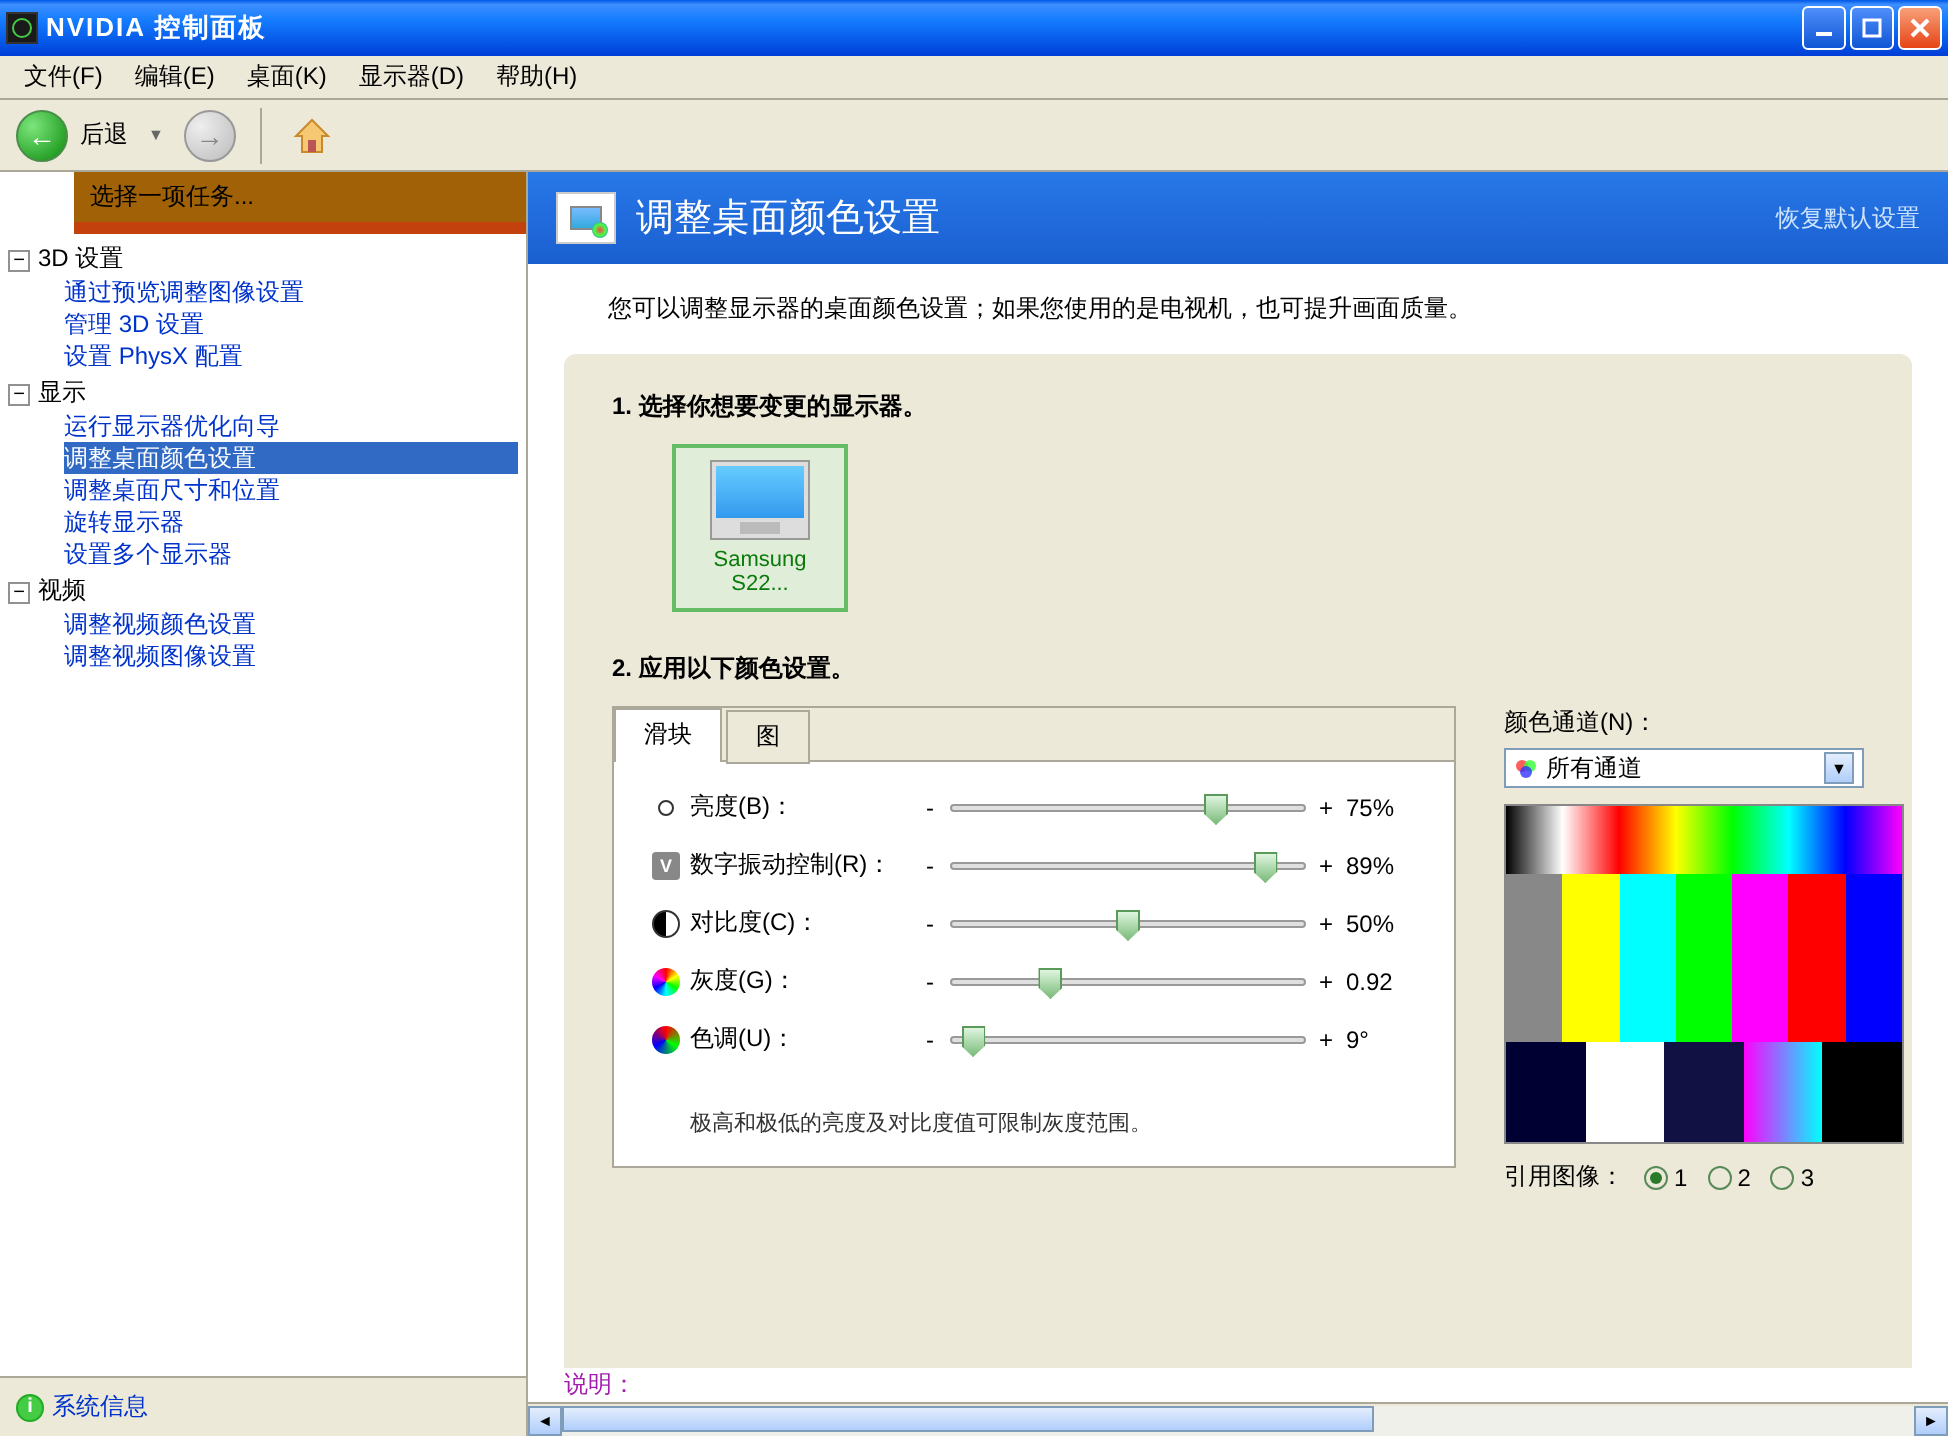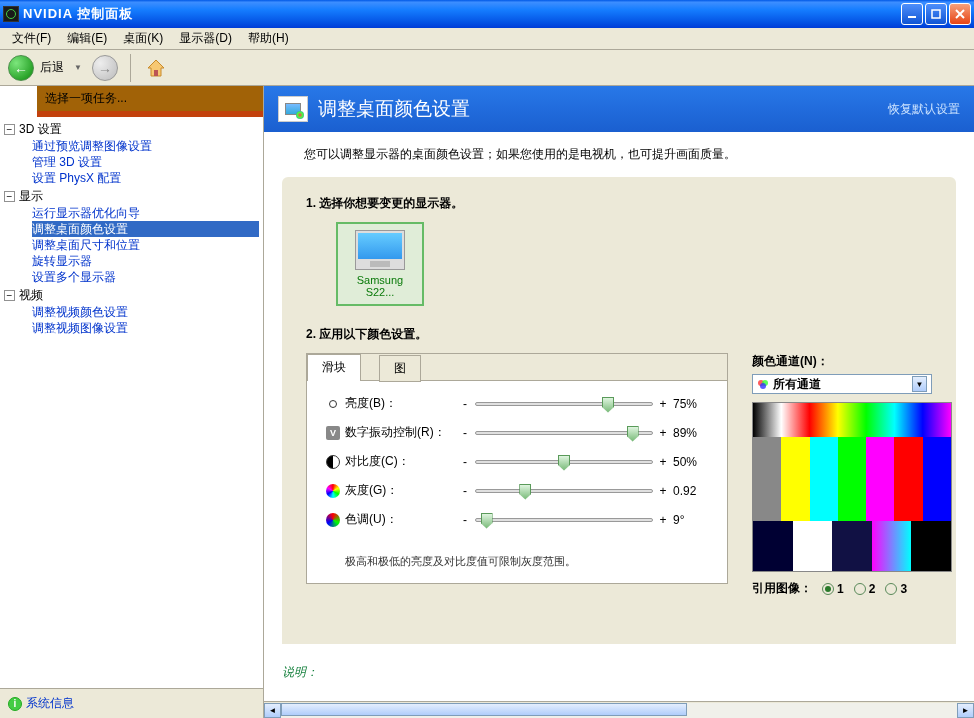--- a/index.html
+++ b/index.html
@@ -56,45 +56,45 @@
 .settings-body { flex:1; background:#ece9d8; margin: 0 18px 0 18px; border-radius: 6px 6px 0 0; padding: 18px 24px; overflow:hidden;}
 .section-title { font-weight: bold; margin-bottom: 10px; }
 .monitor-box { width: 88px; padding: 6px; border: 2px solid #6b6; background:#e0edd8; text-align:center; margin-left:30px; margin-bottom:20px;}
 .monitor-img { width: 50px; height: 40px; margin: 0 auto 4px; background: #ddd; border:1px solid #999; position:relative;}
 .monitor-img .screen { position:absolute; top:2px;left:2px;right:2px;bottom:10px; background:linear-gradient(to bottom,#6cf,#39e);}
 .monitor-img .stand { position:absolute; bottom:2px;left:50%;transform:translateX(-50%);width:20px;height:6px;background:#bbb;}
 .monitor-label { color: #0a7a0a; font-size:11px;}
 
 .color-row { display:flex; gap: 24px; align-items:flex-start; margin-top: 6px;}
 .slider-panel { flex: 1 1 auto; background:#fff; border:1px solid #aca899; padding: 0; min-width:420px;}
-.tab-strip { display:flex; background:#ece9d8; border-bottom:1px solid #aca899;gap:16px; }
+.tab-strip { display:flex; background:#ece9d8; border-bottom:1px solid #aca899; }
 .tab { padding: 4px 14px; background:#fff; border:1px solid #aca899; border-bottom:none; margin-bottom:-1px; margin-right:2px; position:relative; top:0; }
 .tab.inactive { background:#ece9d8; top:1px; border-bottom:1px solid #aca899;}
 .slider-list { padding: 14px 18px 14px 18px; }
 .srow { display:flex; align-items:center; gap:4px; margin-bottom:12px;}
 .srow .sicon { width:16px;height:16px; display:flex;align-items:center;justify-content:center;}
 .srow .slabel { width: 110px; }
 .srow .minus { width:12px; text-align:center;}
 .srow .plus { width:12px; text-align:center;}
 .srow .sval { width:36px; text-align:left;}
 .slider-track { flex: 1; height: 4px; background:#e0e0e0; border:1px solid #999; border-radius:2px; position:relative;}
 .slider-thumb { position:absolute; top:-6px; width:12px; height:16px; background:linear-gradient(to bottom,#dff5df,#7abb7a); border:1px solid #5a9a5a; clip-path: polygon(0 0,100% 0,100% 65%,50% 100%,0 65%); transform:translateX(-50%);}
 .slider-note { padding: 0 18px 14px 38px; color:#333; font-size:11px;}
 
-.channel-col { width: 180px; font-weight: bold; }
+.channel-col { width: 180px; }
 .channel-label { margin-bottom:4px;}
 .channel-select { width: 100%; height:20px; border:1px solid #7f9db9; background:#fff; display:flex; align-items:center; padding:0 4px; justify-content:space-between;}
 .channel-select .sel-icon{width:12px;height:12px;display:inline-block;}
 .channel-arrow{width:15px;height:16px;background:linear-gradient(to bottom,#e4eefd,#b0cdfb);border:1px solid #7f9db9;display:flex;align-items:center;justify-content:center;font-size:8px;}
 .color-preview { width:200px; height:170px; margin-top:8px; border:1px solid #888; background:#000; position:relative; overflow:hidden;}
 .ref-row { margin-top:8px; display:flex; align-items:center; gap:10px;}
 .radio { width:12px;height:12px;border-radius:50%;border:1px solid #5a8a5a;display:inline-flex;align-items:center;justify-content:center;}
 .radio.checked::after{content:"";width:6px;height:6px;border-radius:50%;background:#2a7a2a;}
 
-.explain { padding: 20px 18px; color:#15803d;font-style:italic;}
+.explain { padding: 0 18px; color:#a21caf;}
 .hscroll { height:17px; background:#ece9d8; border-top:1px solid #aca899; display:flex; align-items:center;}
 .hscroll .arr{width:17px;height:15px;background:linear-gradient(to bottom,#e4eefd,#b0cdfb);border:1px solid #7f9db9;display:flex;align-items:center;justify-content:center;font-size:8px;}
 .hscroll .track{flex:1;background:#f0f0ea;height:15px;position:relative;}
 .hscroll .thumb{position:absolute;left:0;top:0;height:13px;width:60%;background:linear-gradient(to bottom,#e4eefd,#b0cdfb);border:1px solid #7f9db9;}
 
 
 .sun-icon{width:14px;height:14px;position:relative;}
 .sun-icon::before{content:"";position:absolute;inset:3px;border-radius:50%;background:#fff;border:1px solid #333;}
 
 .dvc-icon{width:14px;height:14px;background:#888;border-radius:2px;display:flex;align-items:center;justify-content:center;color:#fff;font-size:9px;font-weight:bold;}

